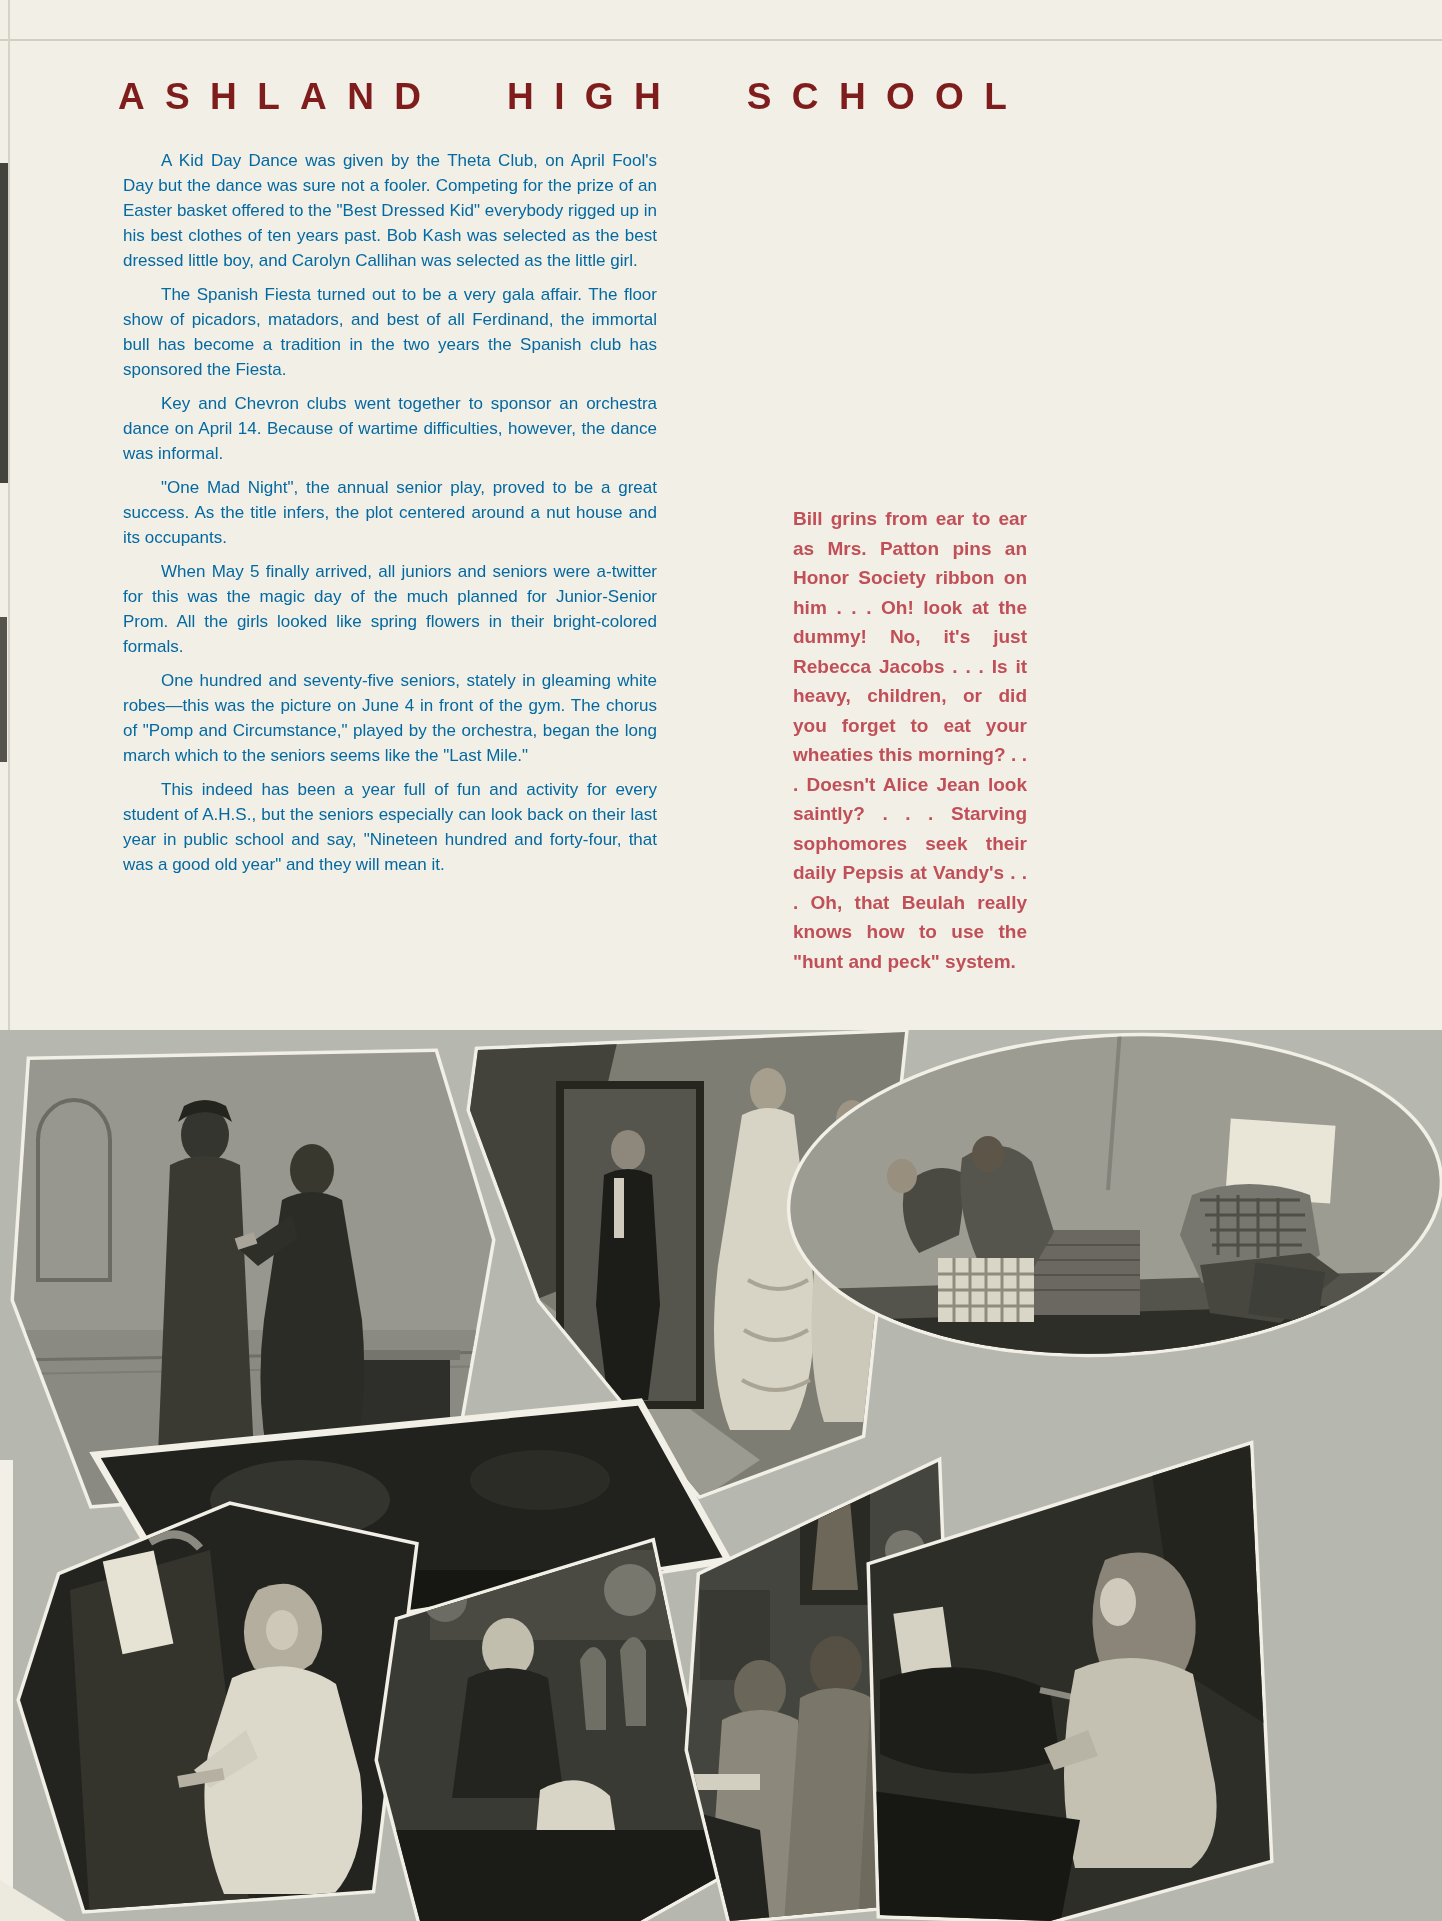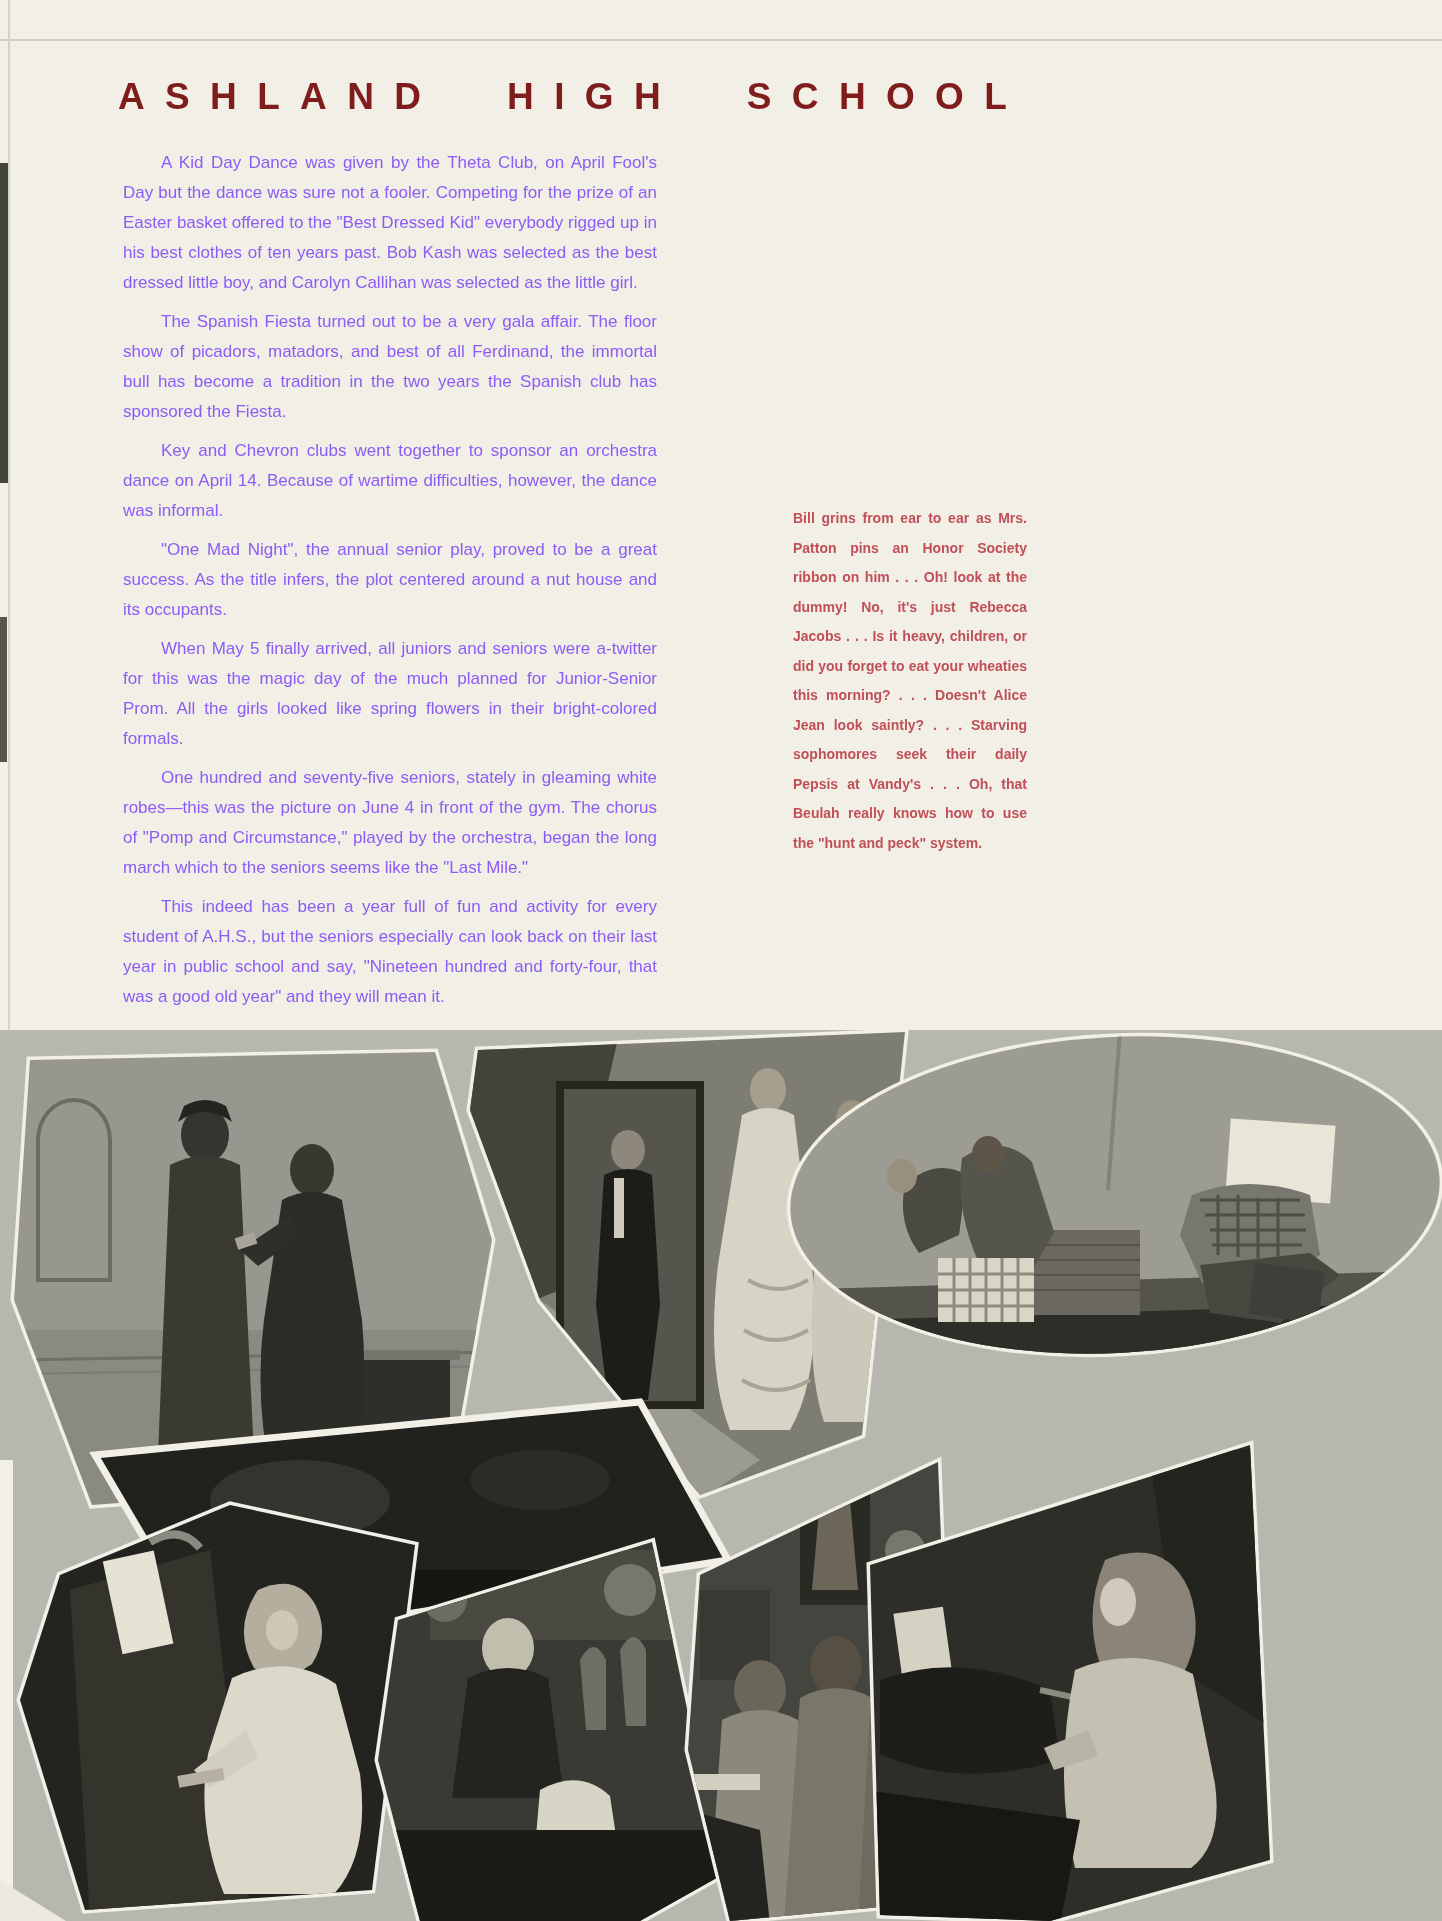--- a/index.html
+++ b/index.html
@@ -14,26 +14,26 @@
   .scan-strip1{position:absolute;left:0;top:163px;width:8px;height:320px;background:#44443f;}
   .scan-strip2{position:absolute;left:0;top:617px;width:7px;height:145px;background:#55554e;}
 
   .page-title{
     position:absolute;left:118px;top:76px;width:900px;
     font-size:37px;font-weight:bold;color:#7f1d1d;
     letter-spacing:0.55em;word-spacing:0.95em;white-space:nowrap;
   }
   .body-col{
     position:absolute;left:123px;top:148px;width:534px;
-    color:#8b5cf6;font-size:17px;line-height:30px;text-align:justify;
+    color:#0369a1;font-size:17px;line-height:25px;text-align:justify;
   }
   .body-col p{margin:0 0 9px 0;text-indent:38px;}
   .sidebar-caption{
     position:absolute;left:793px;top:504px;width:234px;
-    color:#c14f57;font-size:14px;line-height:29.5px;text-align:justify;
+    color:#c14f57;font-size:19px;line-height:29.5px;text-align:justify;
     font-weight:bold;
   }
   .collage{position:absolute;left:0;top:1030px;width:1442px;height:891px;}
 </style>
 </head>
 <body>
 
 <div class="scan-hline"></div>
 <div class="scan-vline"></div>
 <div class="scan-strip1"></div>

